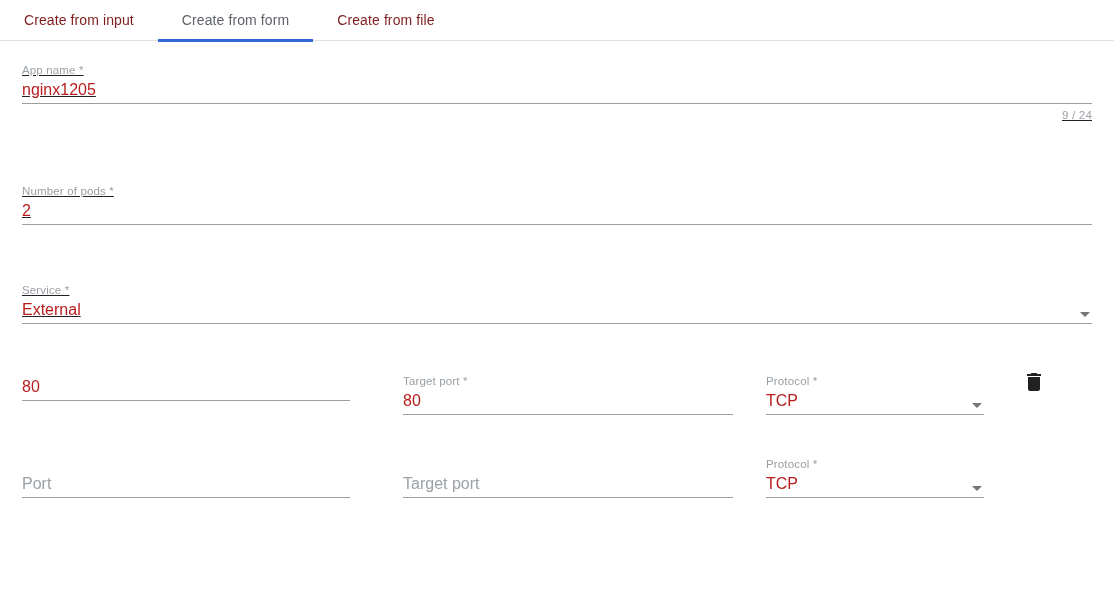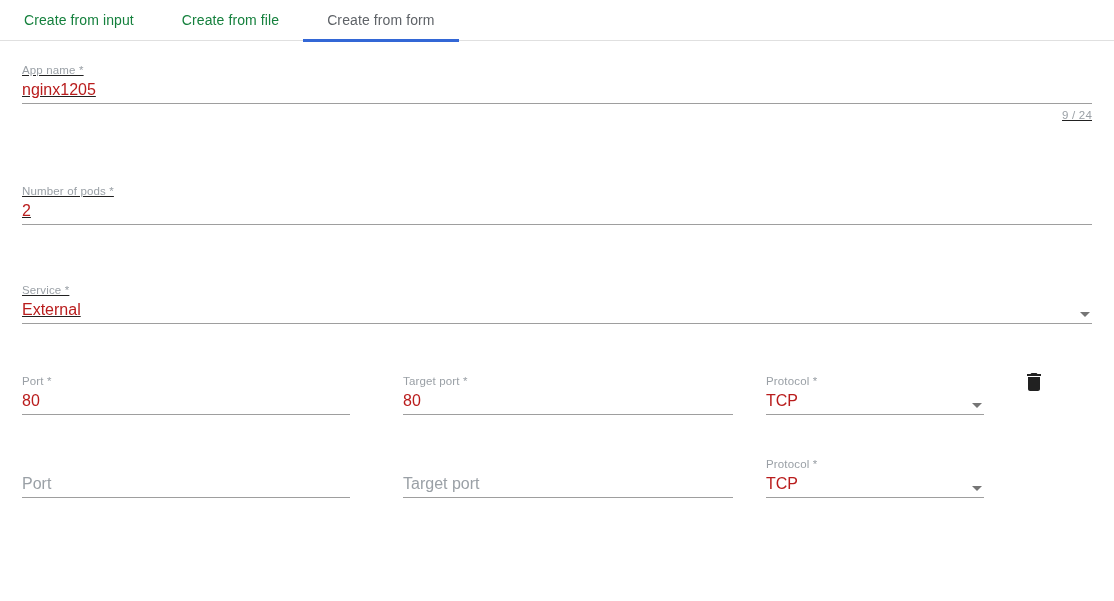--- a/index.html
+++ b/index.html
@@ -26,21 +26,21 @@
     padding-left: 0;
   }
   .tab {
     position: relative;
     height: 41px;
     display: flex;
     align-items: center;
     justify-content: center;
     padding: 0 24px;
     font-size: 14px;
-    color: #15803d;
+    color: #7f1d1d;
     letter-spacing: 0.1px;
     cursor: pointer;
     user-select: none;
     white-space: nowrap;
   }
   .tab.active { color: #5f6368; }
   .tab.active::after {
     content: "";
     position: absolute;
     left: 0; right: 0; bottom: -1px;
@@ -136,25 +136,25 @@
   
   .field.no-label .label { visibility: hidden; }
 </style>
 </head>
 <body>
 
 <div class="tabbar">
   <div class="tab">
     <span>Create from input</span>
   </div>
+  <div class="tab active">
+    <span>Create from form</span>
+  </div>
   <div class="tab">
     <span>Create from file</span>
-  </div>
-  <div class="tab active">
-    <span>Create from form</span>
   </div>
 </div>
 
 <div class="form">
 
   <div class="field field-appname">
     <div class="label">App name *</div>
     <div class="value">nginx1205</div>
     <div class="underline"></div>
     <div class="hint">9 / 24</div>
@@ -170,21 +170,20 @@
   <div class="field field-service select-wrap">
     <div class="label">Service *</div>
     <div class="value">External</div>
     <div class="chevron"></div>
     <div class="underline"></div>
   </div>
 
   <div class="port-row row1">
 
     <div class="col col-port field">
-      <div class="label">Port *</div>
       <div class="value">80</div>
       <div class="underline"></div>
     </div>
 
     <div class="col col-target field">
       <div class="label">Target port *</div>
       <div class="value">80</div>
       <div class="underline"></div>
     </div>
 

